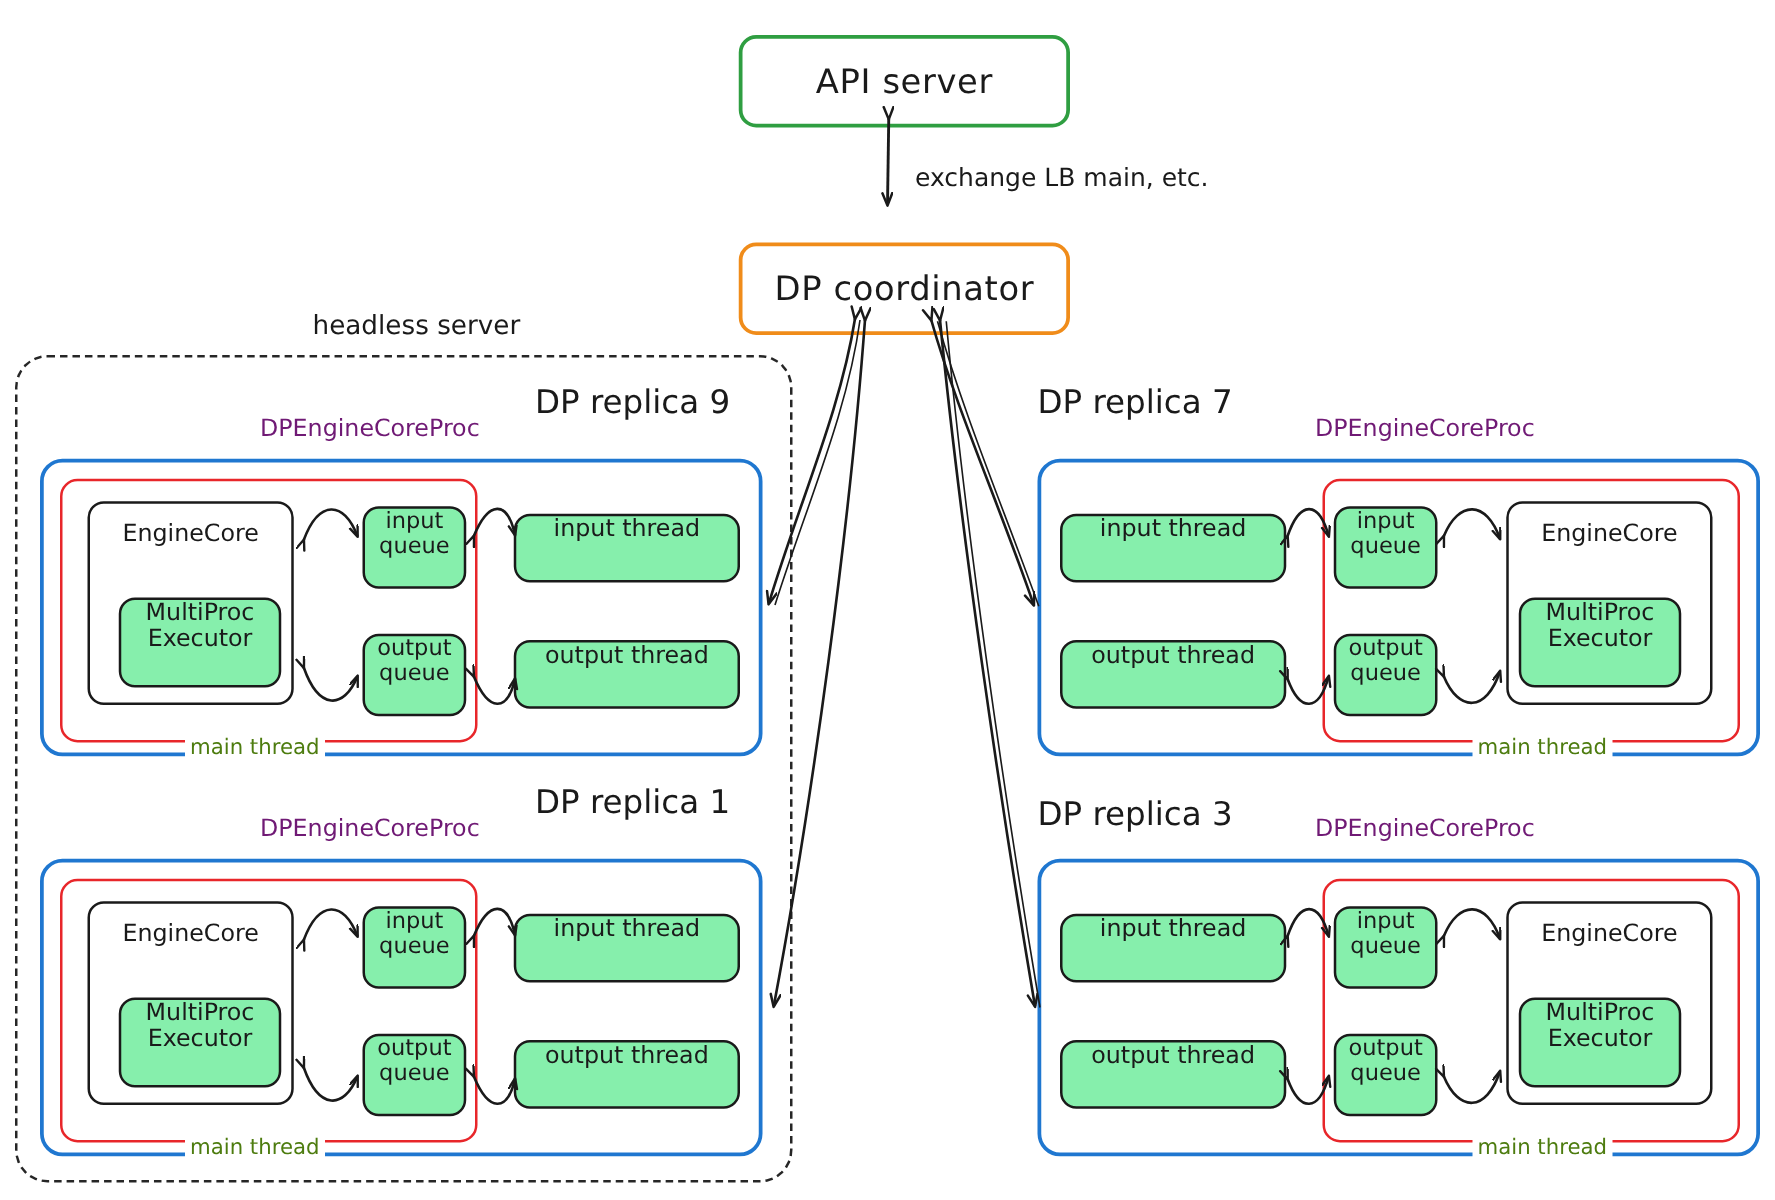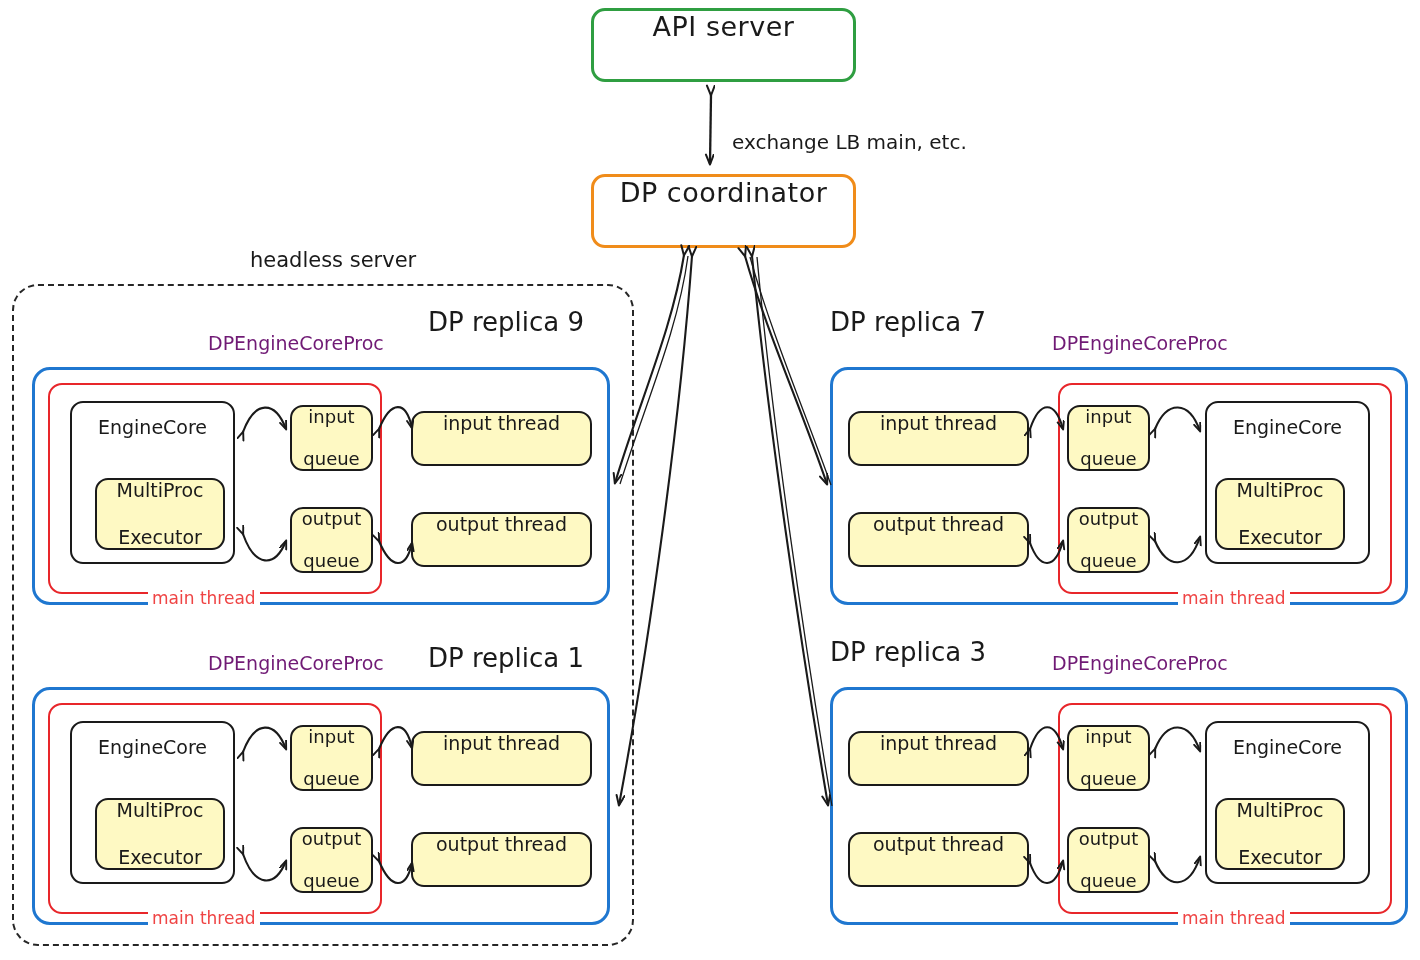--- a/index.html
+++ b/index.html
@@ -20,24 +20,26 @@
     white-space: nowrap;
     font-family: "DejaVu Sans", sans-serif;
     color: #1a1a1a;
   }
   
   .topbox {
     position: absolute;
     border-radius: 14px;
     background: #ffffff;
     display: flex;
+    align-items: center;
     justify-content: center;
     font-size: 27px;
     letter-spacing: 0.5px;
     color: #1a1a1a;
+    margin-top: 20px;
   }
   #api-server   { left: 591px; top: 8px;   width: 265px; height: 74px;
                   border: 3px solid #2f9e41; }
   #dp-coord     { left: 591px; top: 174px; width: 265px; height: 74px;
                   border: 3px solid #f08c1a; }
 
   
   #headless-box {
     position: absolute;
     left: 12px; top: 284px; width: 622px; height: 662px;
@@ -56,21 +58,21 @@
     background: transparent;
   }
   .main-thread-box {
     position: absolute;
     border: 2.5px solid #e8262a;
     border-radius: 14px;
     background: transparent;
   }
   .main-thread-lbl {
     position: absolute;
-    color: #ef4444;
+    color: #4d7c0f;
     font-size: 17px;
     background: #ffffff;
     padding: 0 4px;
     white-space: nowrap;
   }
   .proc-lbl {
     position: absolute;
     color: #701a75;
     font-size: 19px;
     white-space: nowrap;
@@ -78,25 +80,25 @@
   .replica-title {
     position: absolute;
     font-size: 26px;
     color: #1a1a1a;
     white-space: nowrap;
   }
   .nbox {
     position: absolute;
     border: 2.5px solid #1a1a1a;
     border-radius: 13px;
-    background: #fef9c3;
+    background: #86efac;
     display: flex;
     flex-direction: column;
     align-items: center;
-    justify-content: space-between;
+    justify-content: flex-start;
     font-size: 19px;
     line-height: 1.12;
     color: #1a1a1a;
     text-align: center;
   }
   .nbox.enginecore {
     justify-content: flex-start;
     padding-top: 14px;
     background: transparent;
   }
@@ -151,21 +153,21 @@
     </div>
     <div class="nbox" style="left:411px; top:411px; width:181px; height:55px;">
       <span>input thread</span>
     </div>
     <div class="nbox" style="left:411px; top:512px; width:181px; height:55px;">
       <span>output thread</span>
     </div>
   </div>
 
   <div class="replica">
-    <div class="replica-title" style="left:428px; top:627px;margin-top:16px;">DP replica 1</div>
+    <div class="replica-title" style="left:428px; top:627px;">DP replica 1</div>
     <div class="proc-lbl" style="left:208px; top:652px;">DPEngineCoreProc</div>
 
     <div class="proc-box" style="left:32px; top:687px; width:578px; height:238px;"></div>
     <div class="main-thread-box" style="left:48px; top:703px; width:334px; height:211px;"></div>
     <div class="main-thread-lbl" style="left:148px; top:908px;">main thread</div>
 
     <div class="nbox enginecore" style="left:70px; top:721px; width:165px; height:163px;">
       <span>EngineCore</span>
     </div>
     <div class="nbox" style="left:95px; top:798px; width:130px; height:72px;">

